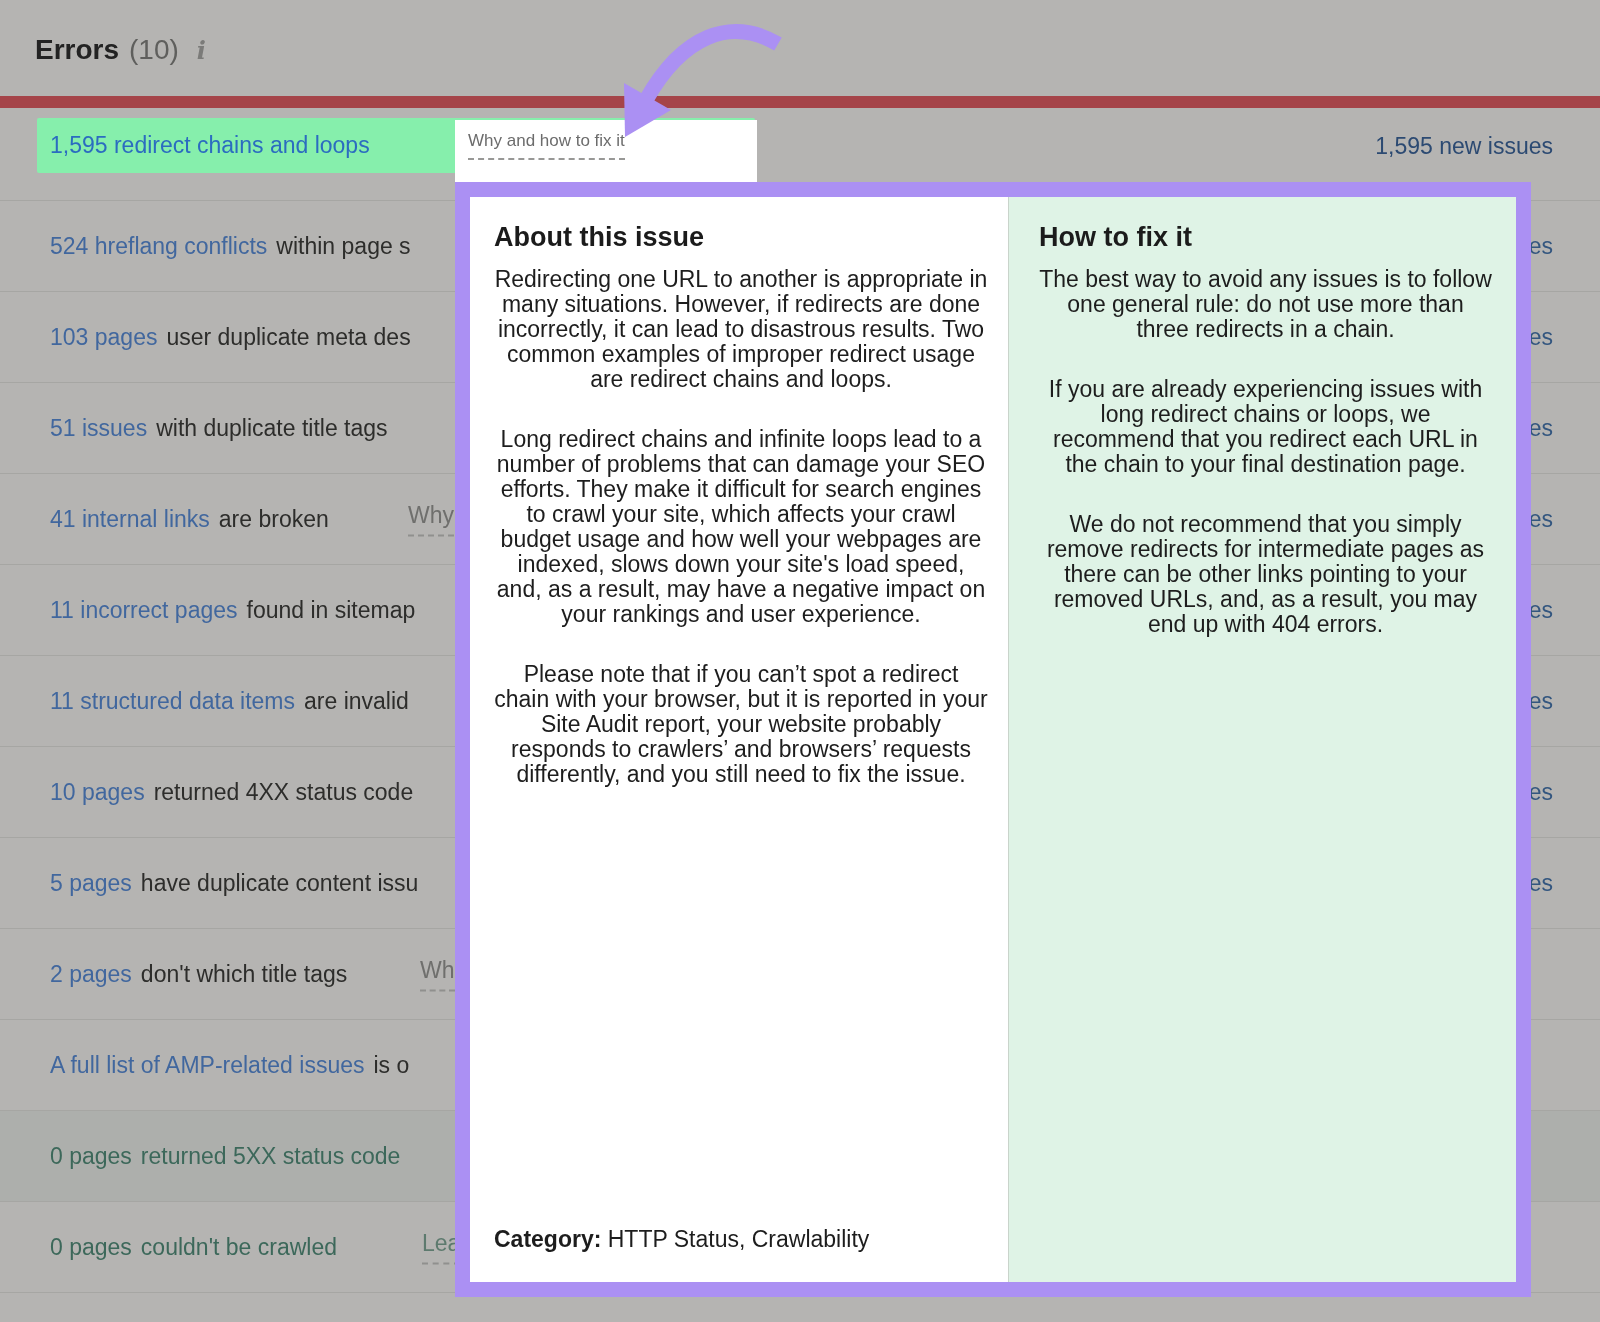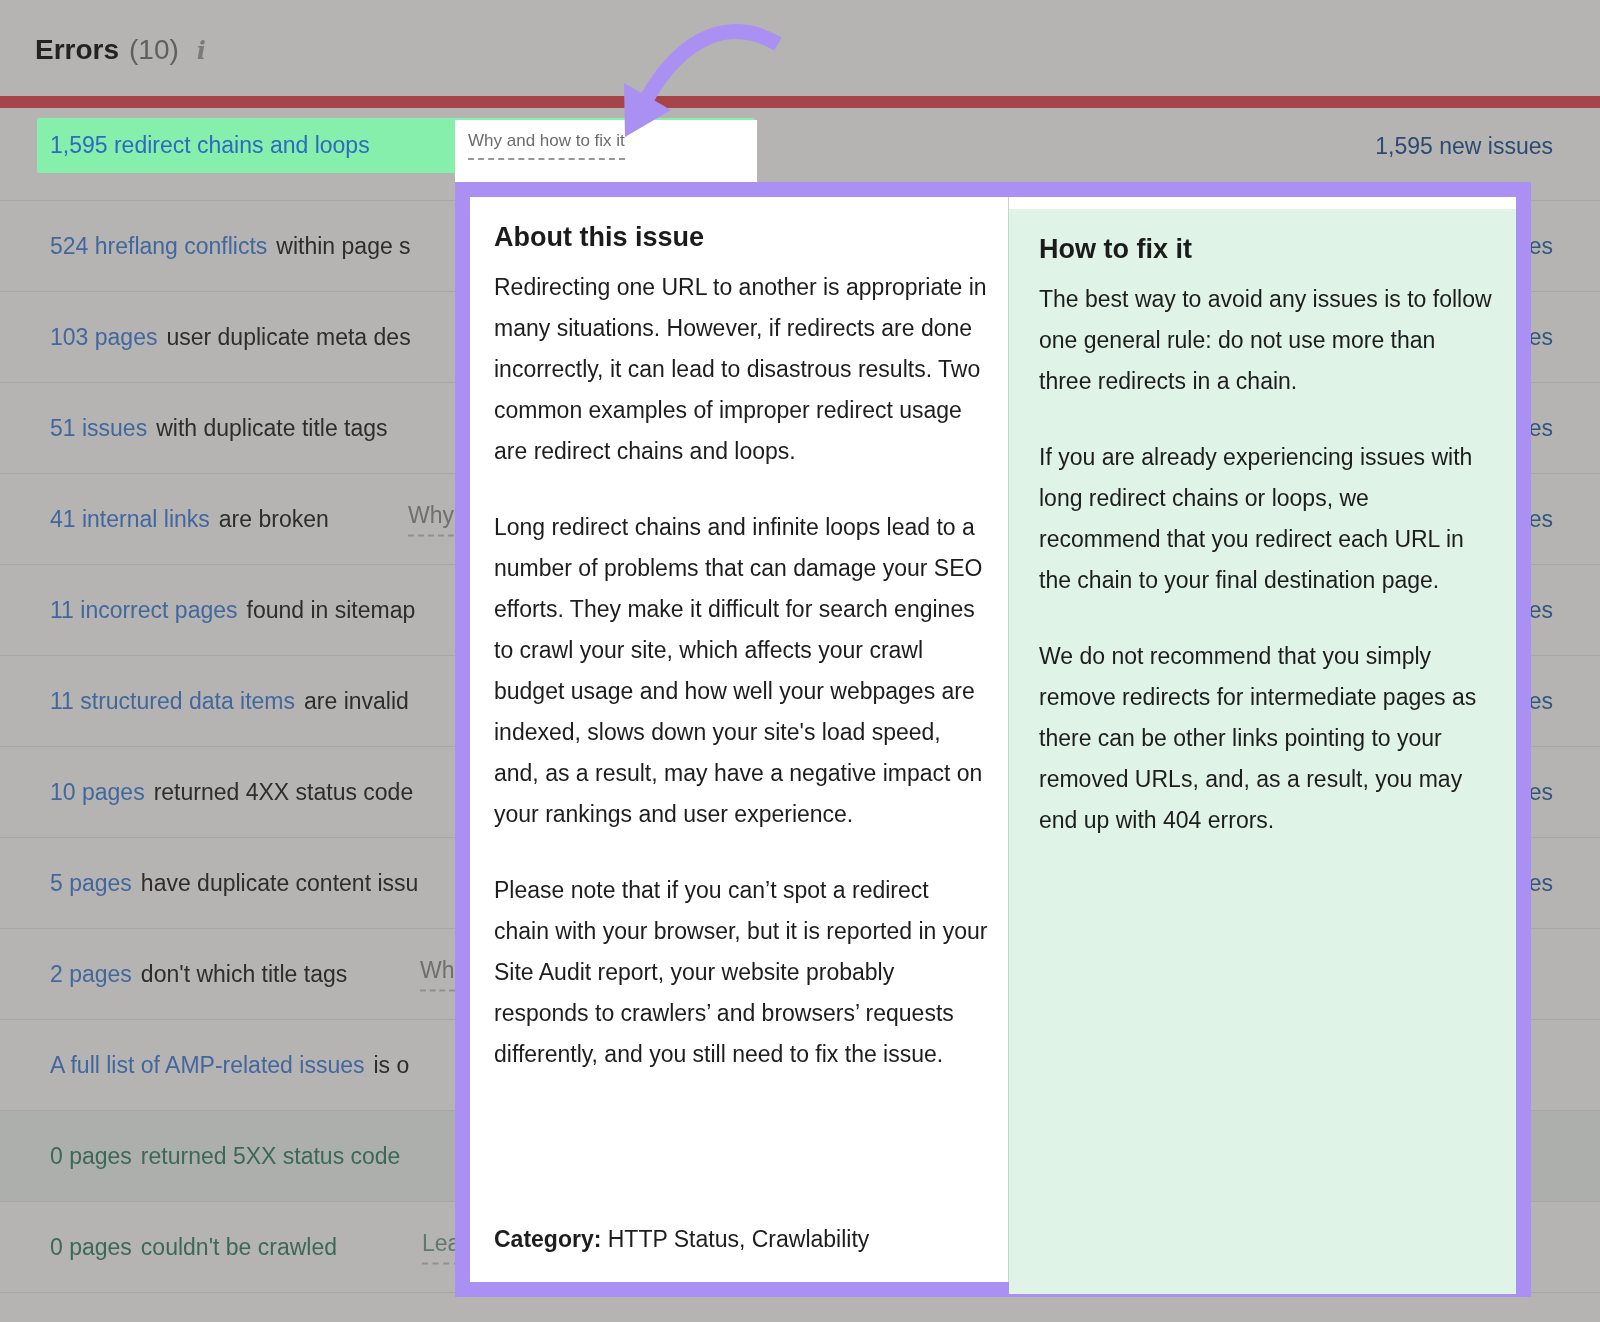--- a/index.html
+++ b/index.html
@@ -45,23 +45,23 @@
   .row-link.green, .row-rest.green{color:var(--dim-green);}
   .row-rest{color:var(--dim-text);margin-left:9px;}
   .mid-link{position:absolute;top:50%;transform:translateY(-50%);color:#6f6f6d;border-bottom:2px dashed #90908e;padding-bottom:6px;cursor:pointer;}
   .mid-link.greenish{color:#5d7a6e;}
   .right-frag{margin-left:auto;color:var(--frag-navy);cursor:pointer;}
   
   .popup{position:absolute;left:455px;top:182px;width:1076px;height:1115px;border:15px solid var(--purple);background:#fff;display:flex;z-index:5;}
   .col{height:100%;overflow:hidden;}
   .col.about{width:538px;background:#fff;padding:25px 20px 36px 24px;position:relative;}
   .col-sep{width:1px;background:#c9d4cb;}
-  .col.fix{flex:1;background:var(--green-bg);padding:25px 24px 4px 30px;margin-top:12px;}
+  .col.fix{flex:1;background:var(--green-bg);padding:25px 24px 4px 30px;}
   .col h2{margin:0 0 14px 0;font-size:27px;font-weight:700;color:#1b1b1b;}
-  .col p{margin:0 0 35px 0;font-size:23px;line-height:41px;color:var(--ink);}
+  .col p{margin:0 0 35px 0;font-size:23px;line-height:25px;color:var(--ink);text-align:center;}
   .category{position:absolute;left:24px;bottom:29px;font-size:23px;color:var(--ink);}
   .category b{font-weight:700;}
   
   .arrow{position:absolute;left:580px;top:8px;z-index:10;pointer-events:none;}
 </style>
 </head>
 <body>
 
 <div class="header">
   <span class="title">Errors</span>

